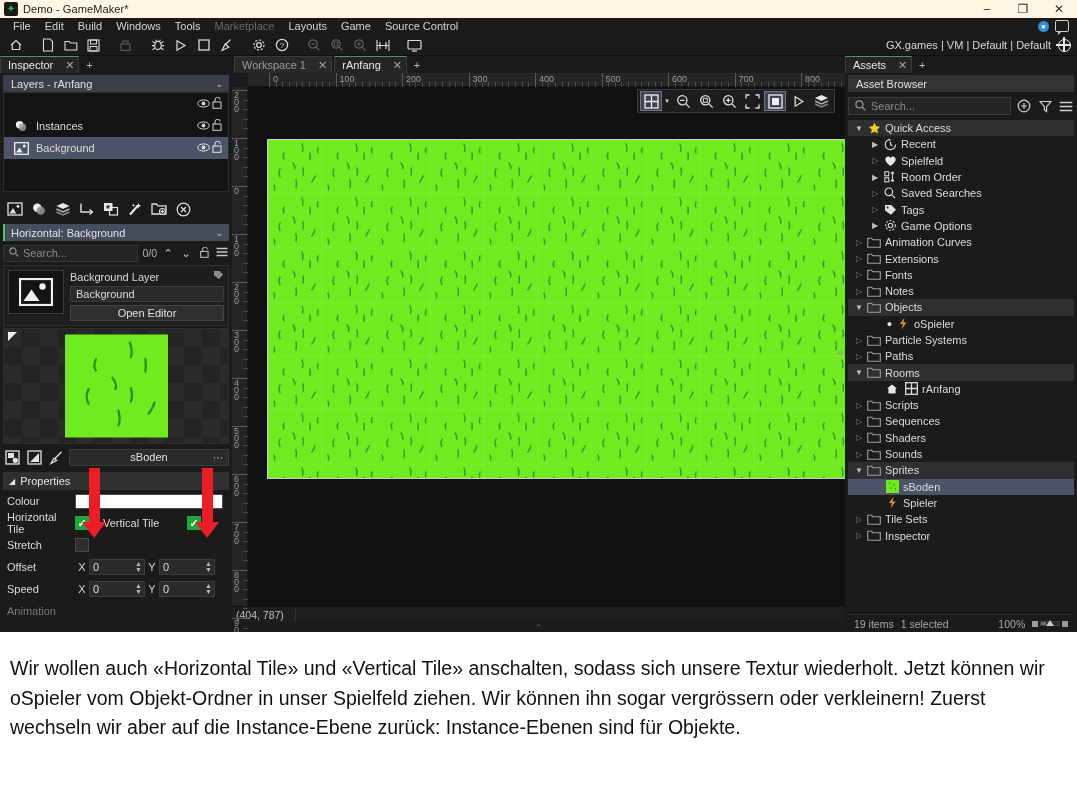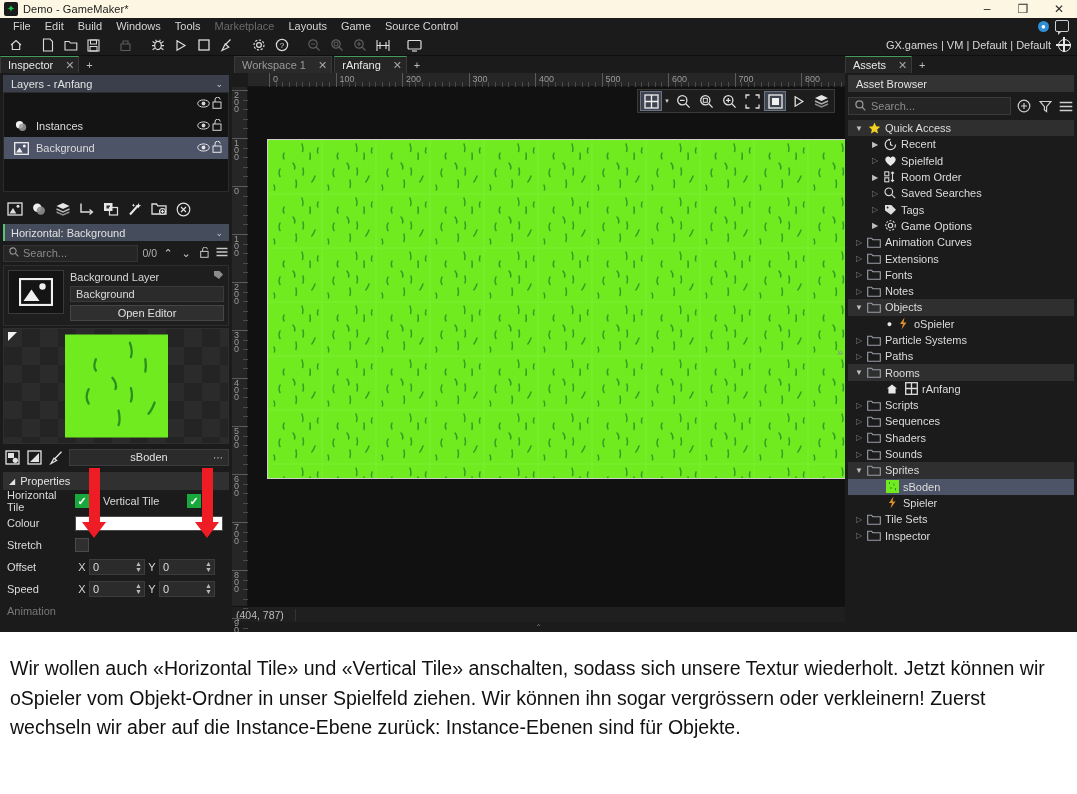--- a/index.html
+++ b/index.html
@@ -634,30 +634,30 @@
             <span class="dots">⋯</span>
           </div>
         </div>
 
         <div class="props-hdr">
           <span style="font-size:8px;">◢</span>
           <span>Properties</span>
         </div>
 
         <div class="prow">
+          <span class="plabel">Colour</span>
+          <span class="colour-swatch"></span>
+        </div>
+
+        <div class="prow">
           <span class="plabel">Horizontal Tile</span>
           <span class="chk on"></span>
           <span style="width:14px"></span>
           <span style="width:84px;">Vertical Tile</span>
           <span class="chk on"></span>
-        </div>
-
-        <div class="prow">
-          <span class="plabel">Colour</span>
-          <span class="colour-swatch"></span>
         </div>
 
         <div class="prow">
           <span class="plabel">Stretch</span>
           <span class="chk"></span>
         </div>
 
         <div class="prow">
           <span class="plabel">Offset</span>
           <span class="axis">X</span>
@@ -1276,20 +1276,34 @@
               <span class="ar empty">▷</span>
               <span class="gi">
                 <svg width="14" height="11" viewBox="0 0 14 11">
                   <path d="M0.7 10.3 V1.2 H4.6 L5.8 2.7 H13.3 V10.3 Z" fill="none" stroke="#9aa0a8" stroke-width="1.1"></path>
                 </svg>
               </span>
               <span>Inspector</span>
             </div>
           </div>
 
+        <div class="ab-status">
+          <span>19 items</span>
+          <span>1 selected</span>
+          <span style="flex:1"></span>
+          <span>100%</span>
+          <span class="ab-zoomslider" style="max-width:72px;">
+            <span class="sq"></span>
+            <span class="slide-track">
+              <span class="slide-fill"></span>
+              <span class="slide-knob"></span>
+            </span>
+            <span class="sq"></span>
+          </span>
+        </div>
         <div class="collapse-arrow">»</div>
       </div>
     </div>
 
     <div class="arrow" style="left:82px; top:468px; width:25px; height:70px;">
       <div class="shaft" style="height:55px;"></div>
       <div class="head" style="top:54px;"></div>
     </div>
     <div class="arrow" style="left:195px; top:468px; width:25px; height:70px;">
       <div class="shaft" style="height:55px;"></div>

